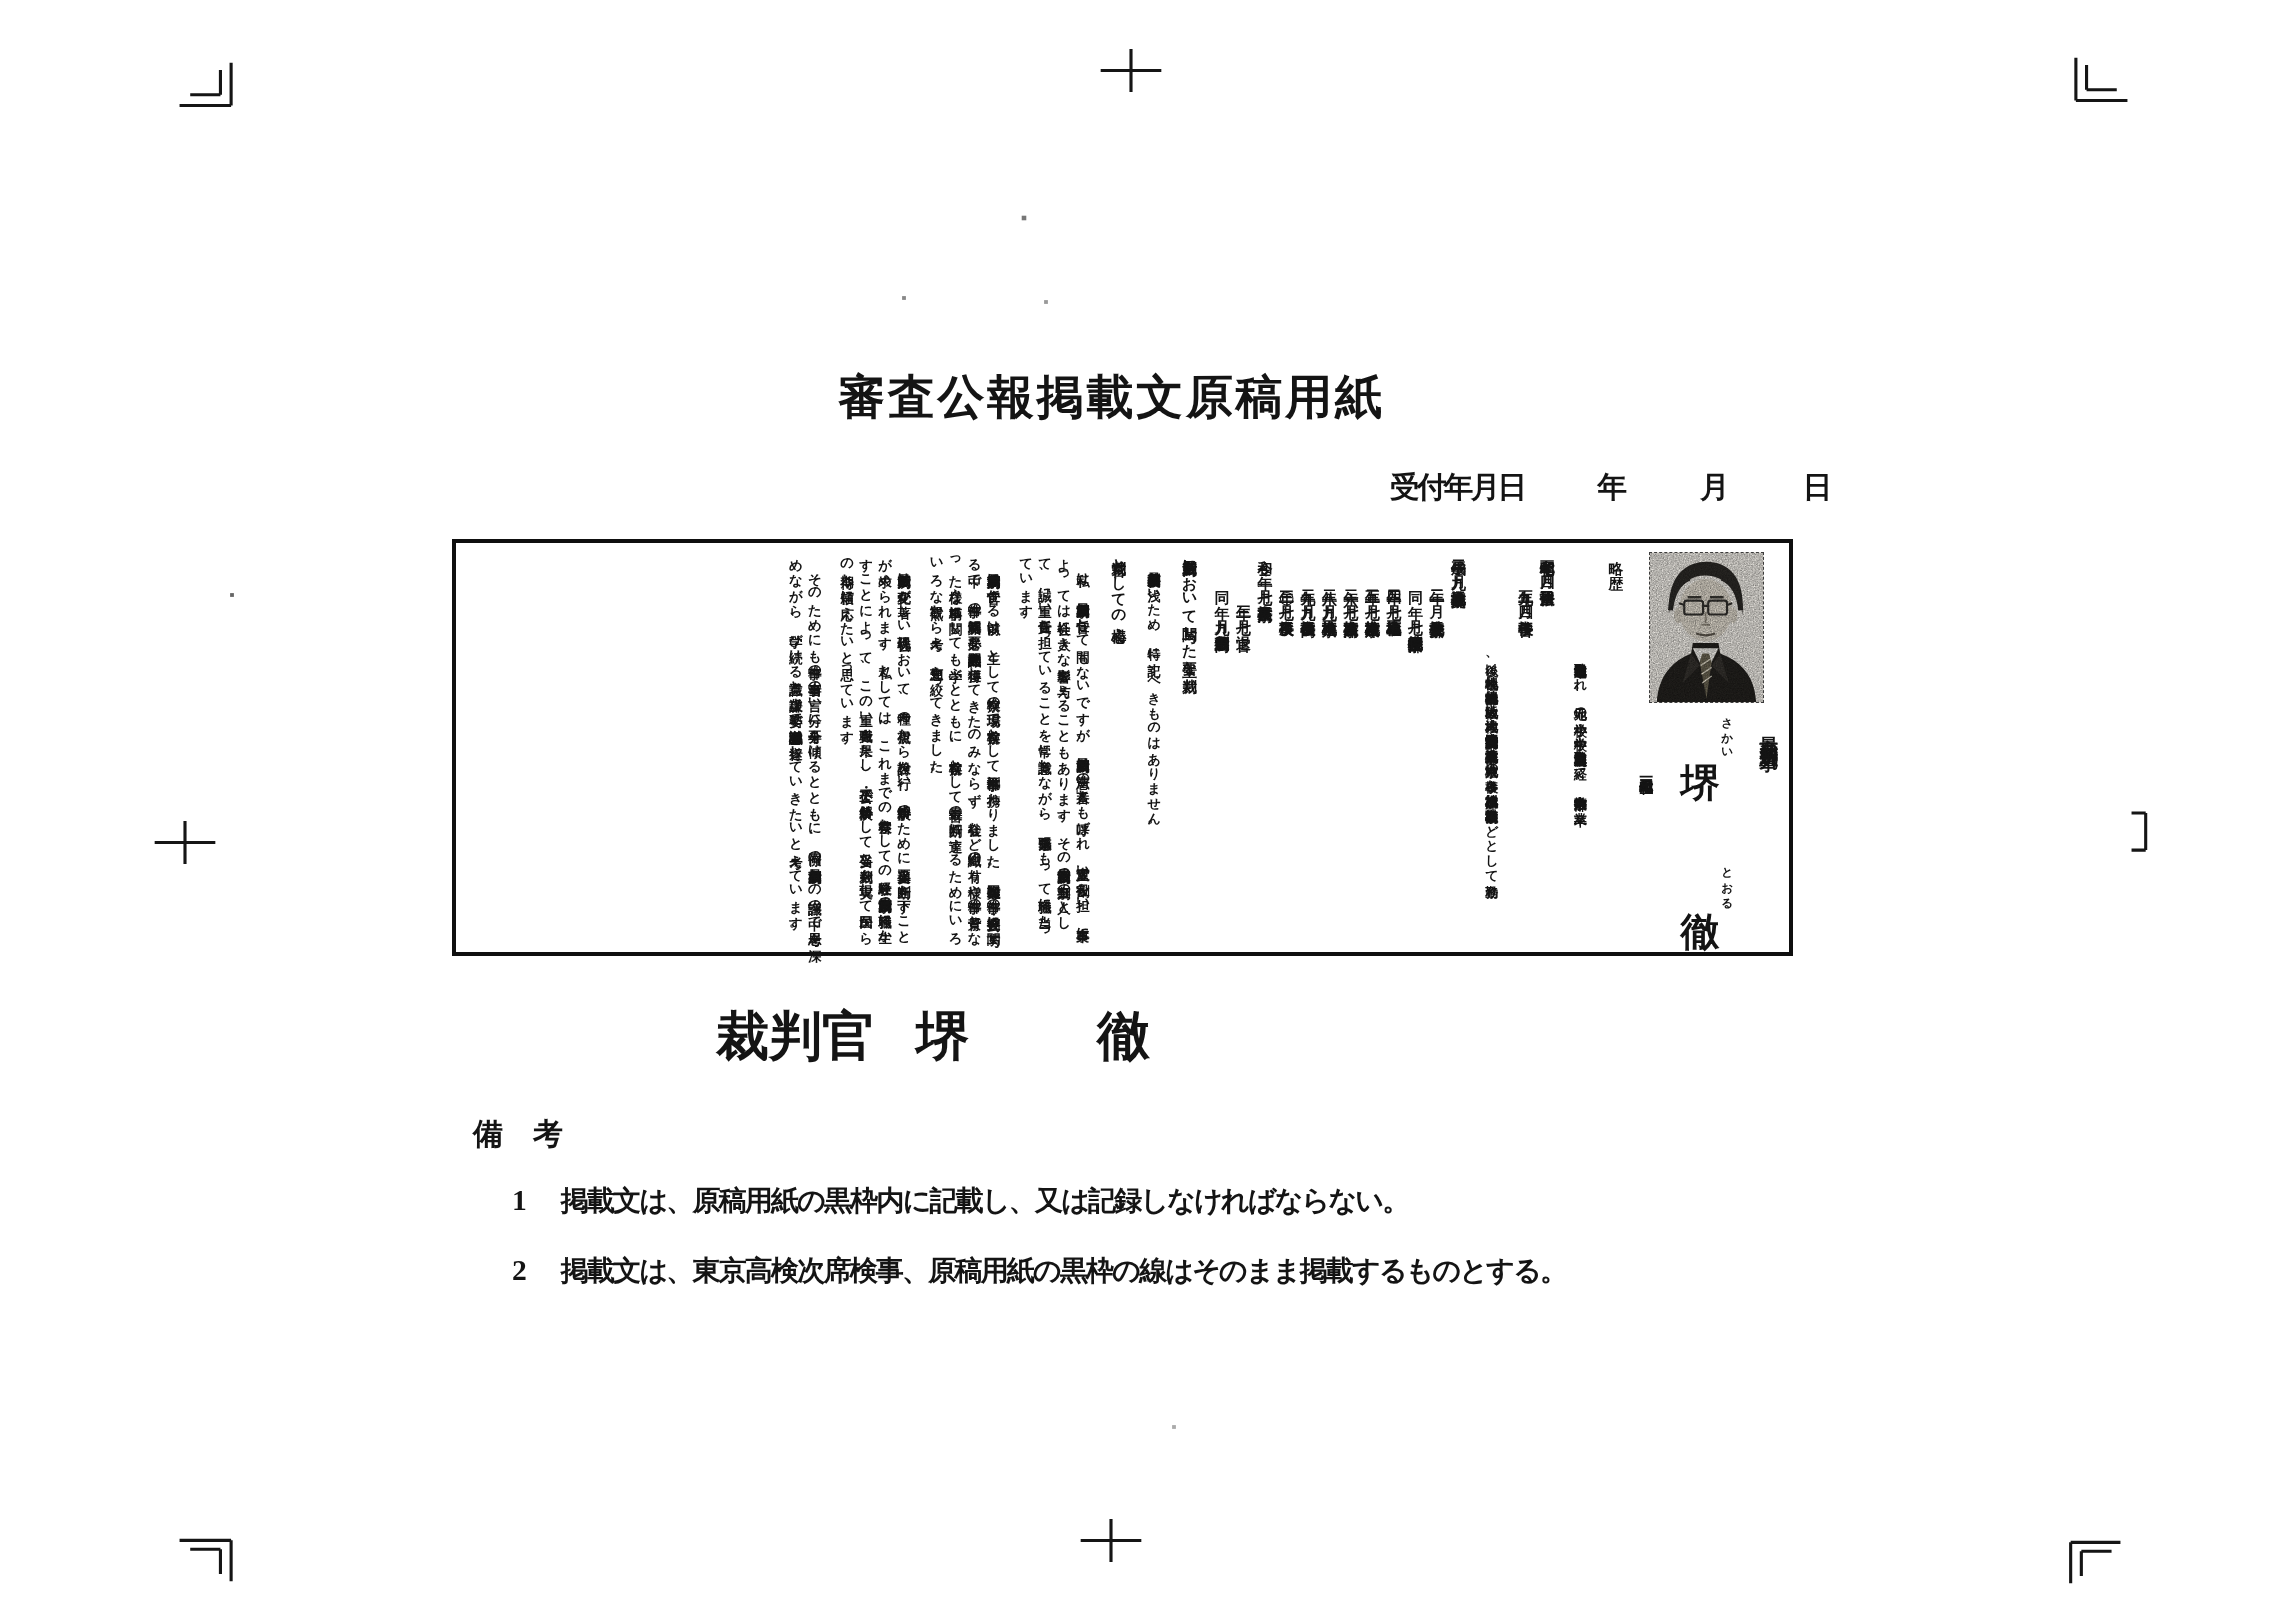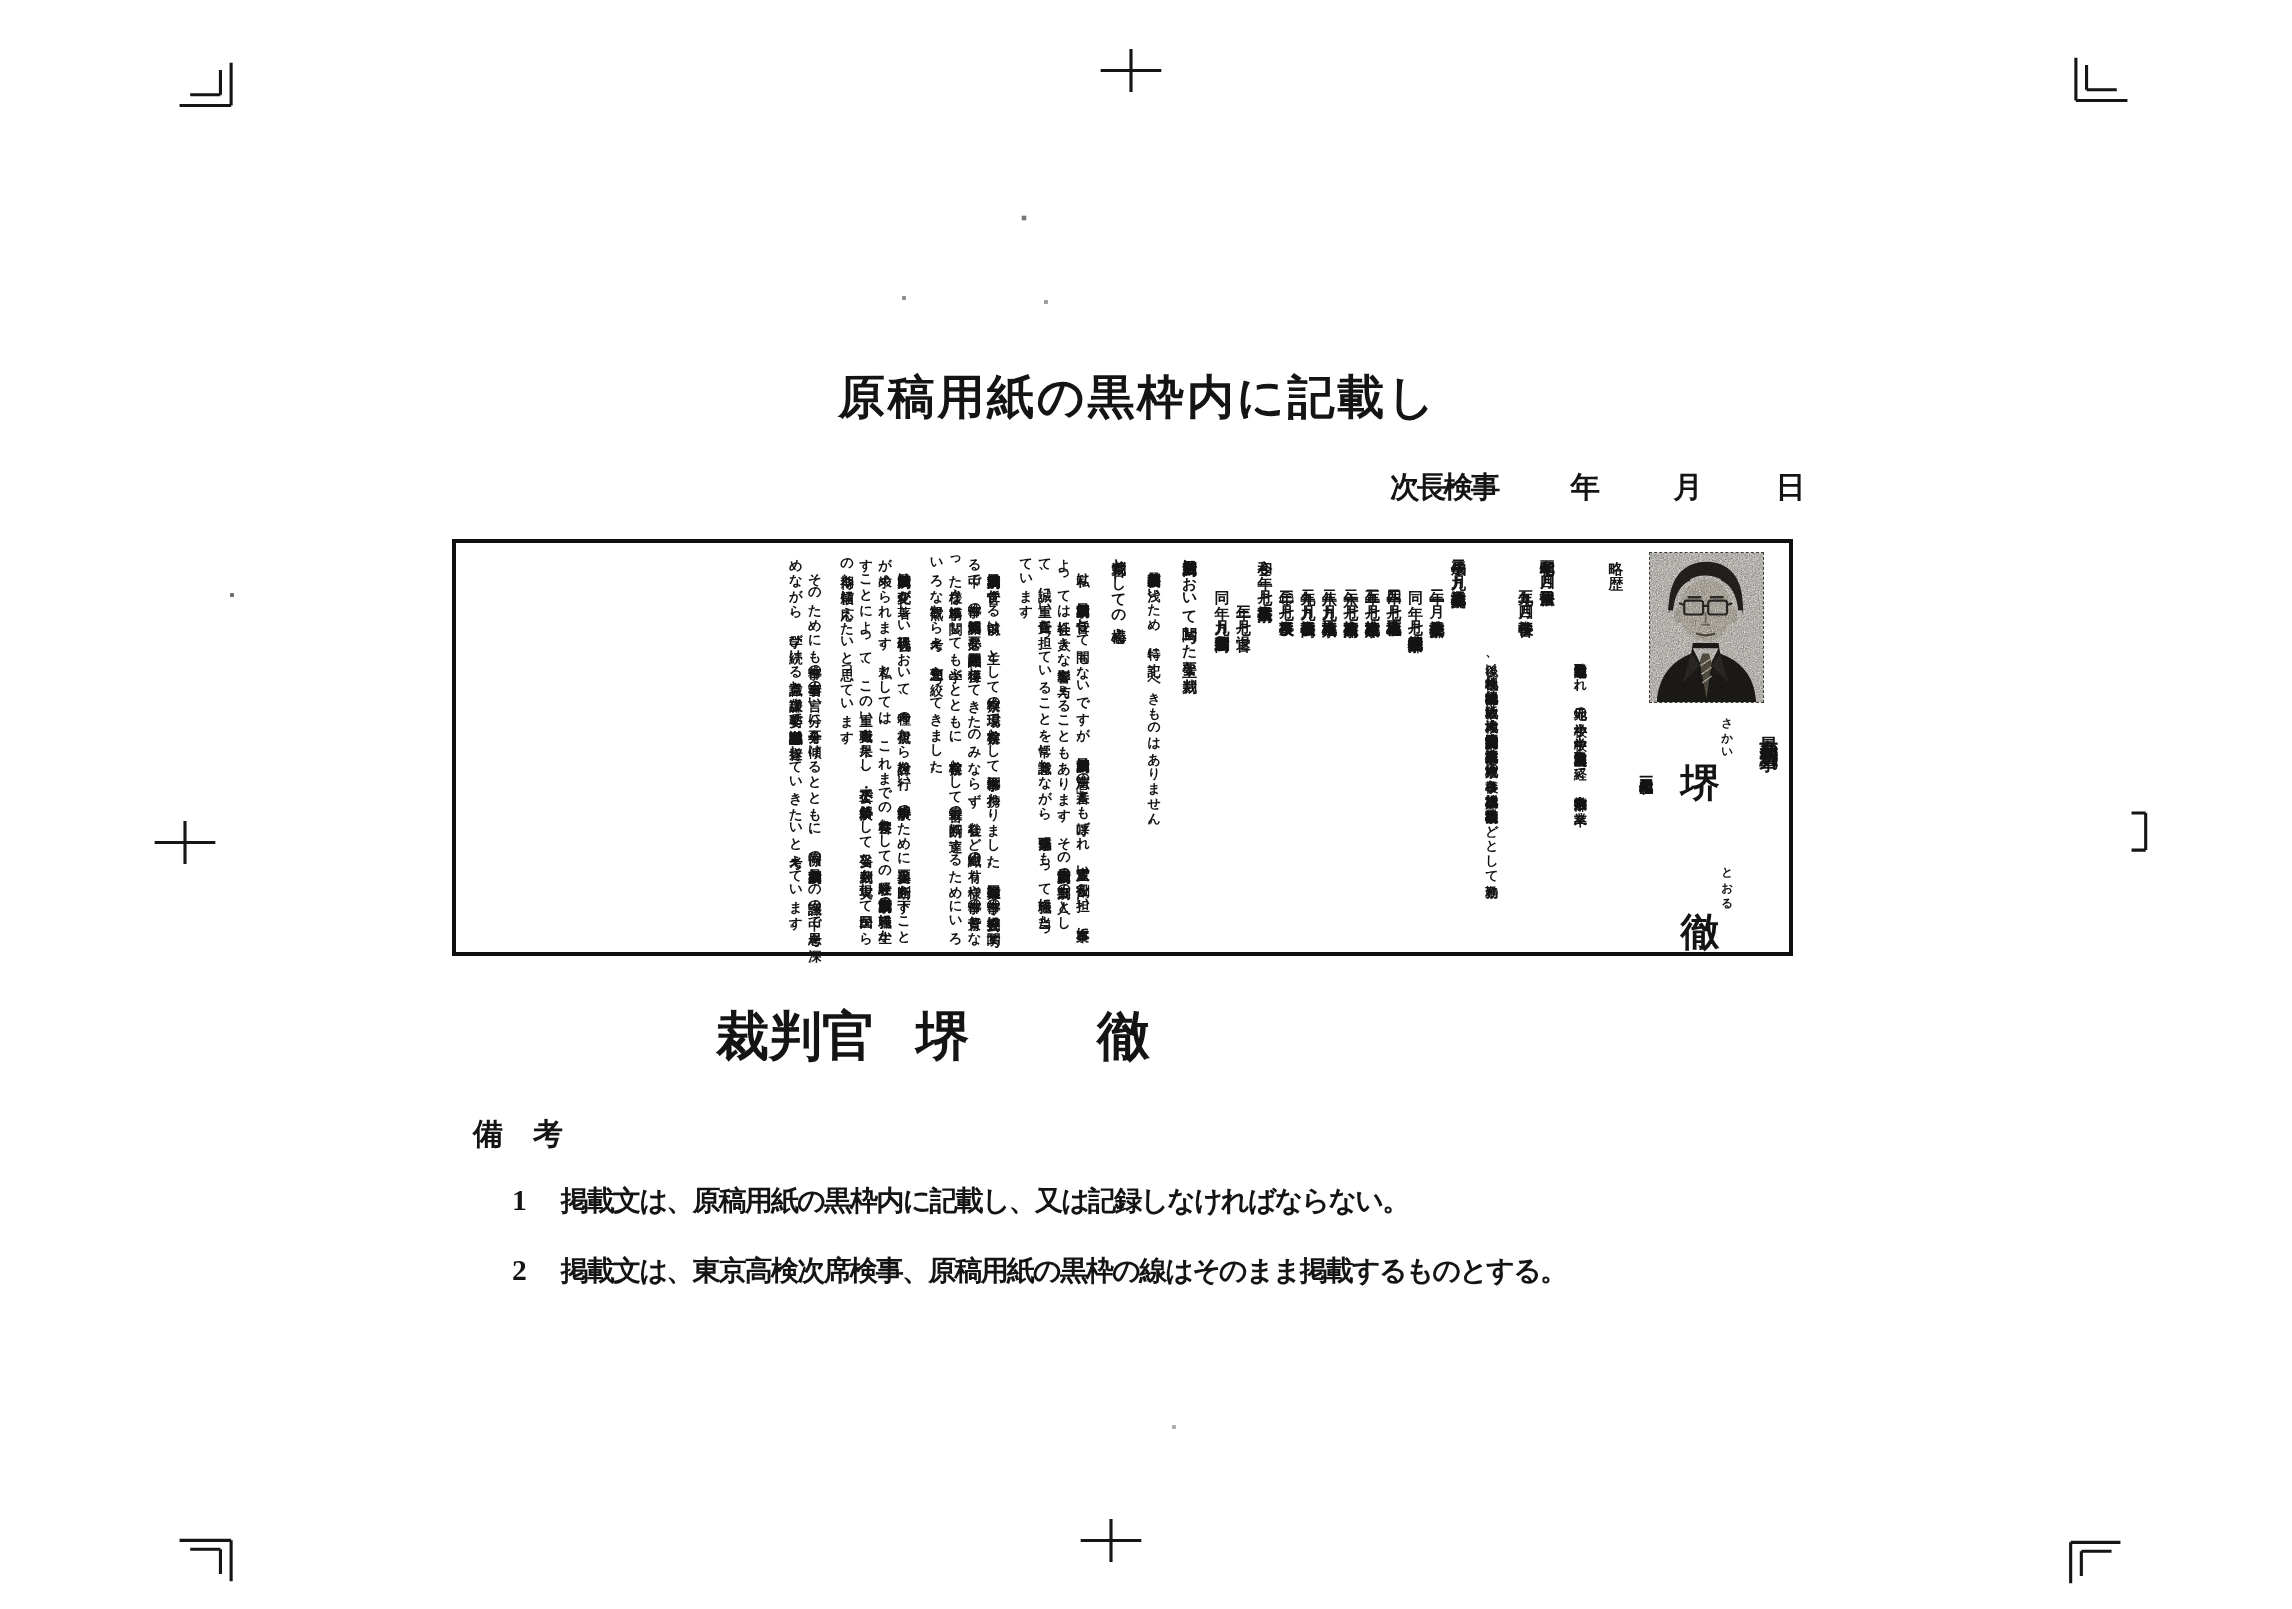--- a/index.html
+++ b/index.html
@@ -118,24 +118,24 @@
     <path d="M62,56 V10 M62,10 H4"></path>
 </svg>
 <svg class="mark" style="left:1078px;top:1517px" width="66" height="47" viewBox="0 0 74 52">
   <path d="M37,2 V50 M3,26 H71"></path>
 </svg>
 <svg class="mark" style="left:2060px;top:1533px" width="64" height="56" viewBox="0 0 72 62">
   <path d="M24,20 H58 M24,20 V48"></path>
     <path d="M12,10 H68 M12,10 V56"></path>
 </svg>
 
-<h1 class="doc-title">原稿用紙の黒枠内に記載し</h1>
+<h1 class="doc-title">審査公報掲載文原稿用紙</h1>
 
 <div class="reception">
-  <span class="lbl">次長検事</span>
+  <span class="lbl">受付年月日</span>
   <span class="unit">年</span>
   <span class="unit">月</span>
   <span class="unit">日</span>
 </div>
 
 <div class="manuscript-box">
 
   <div class="name-block">
     <div class="photo">
       <svg viewBox="0 0 132 172" preserveAspectRatio="none">

